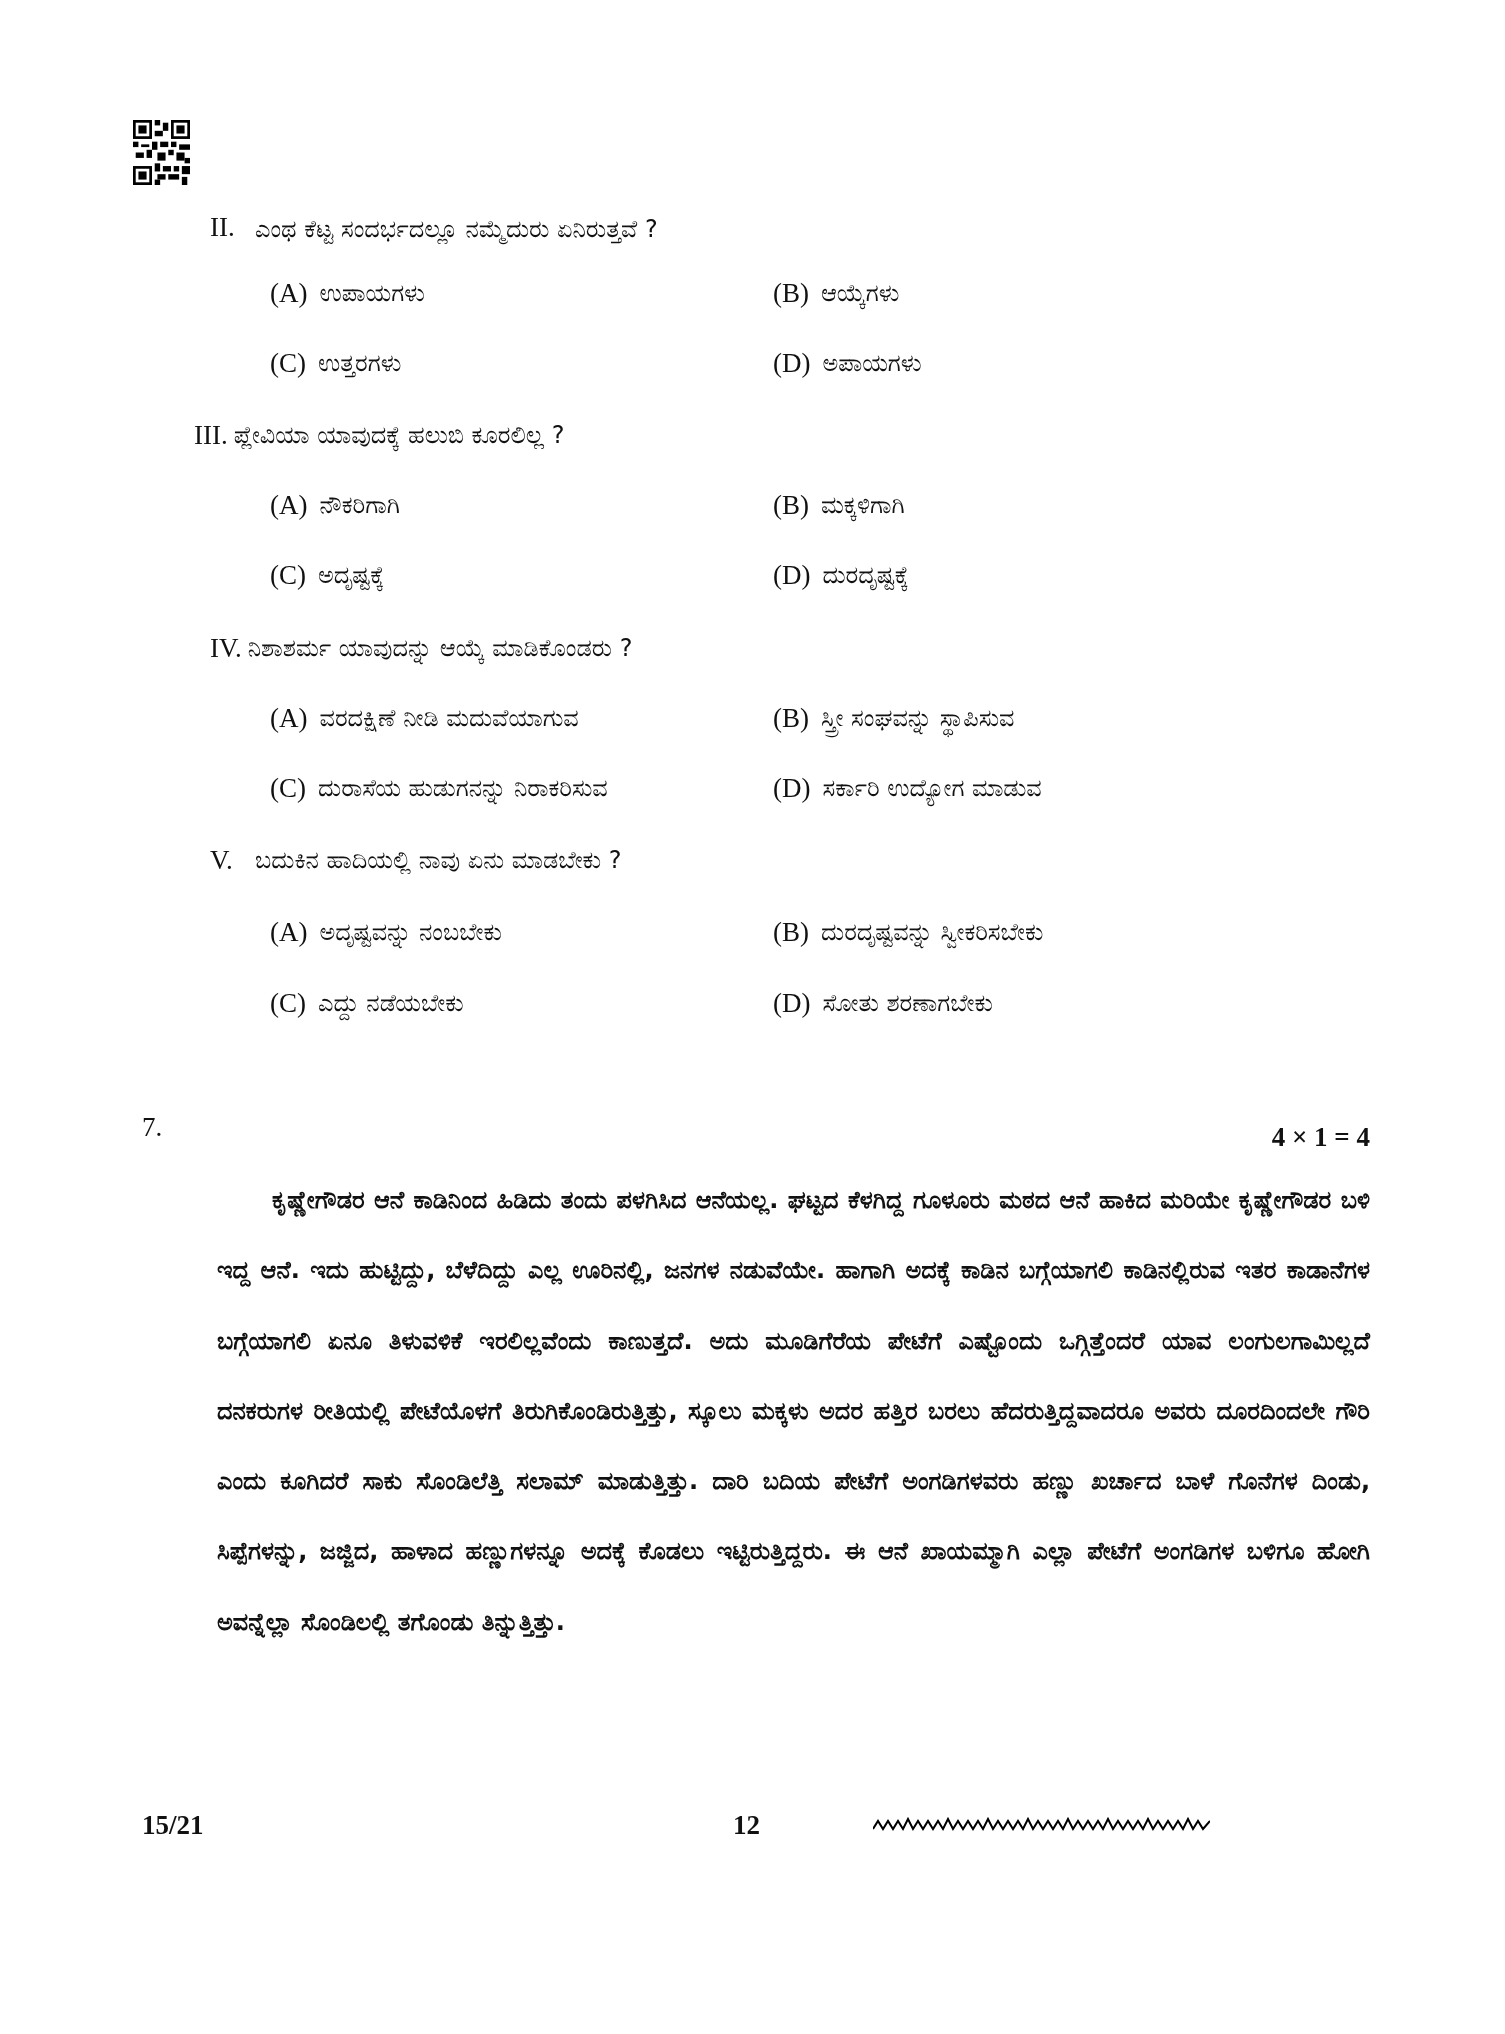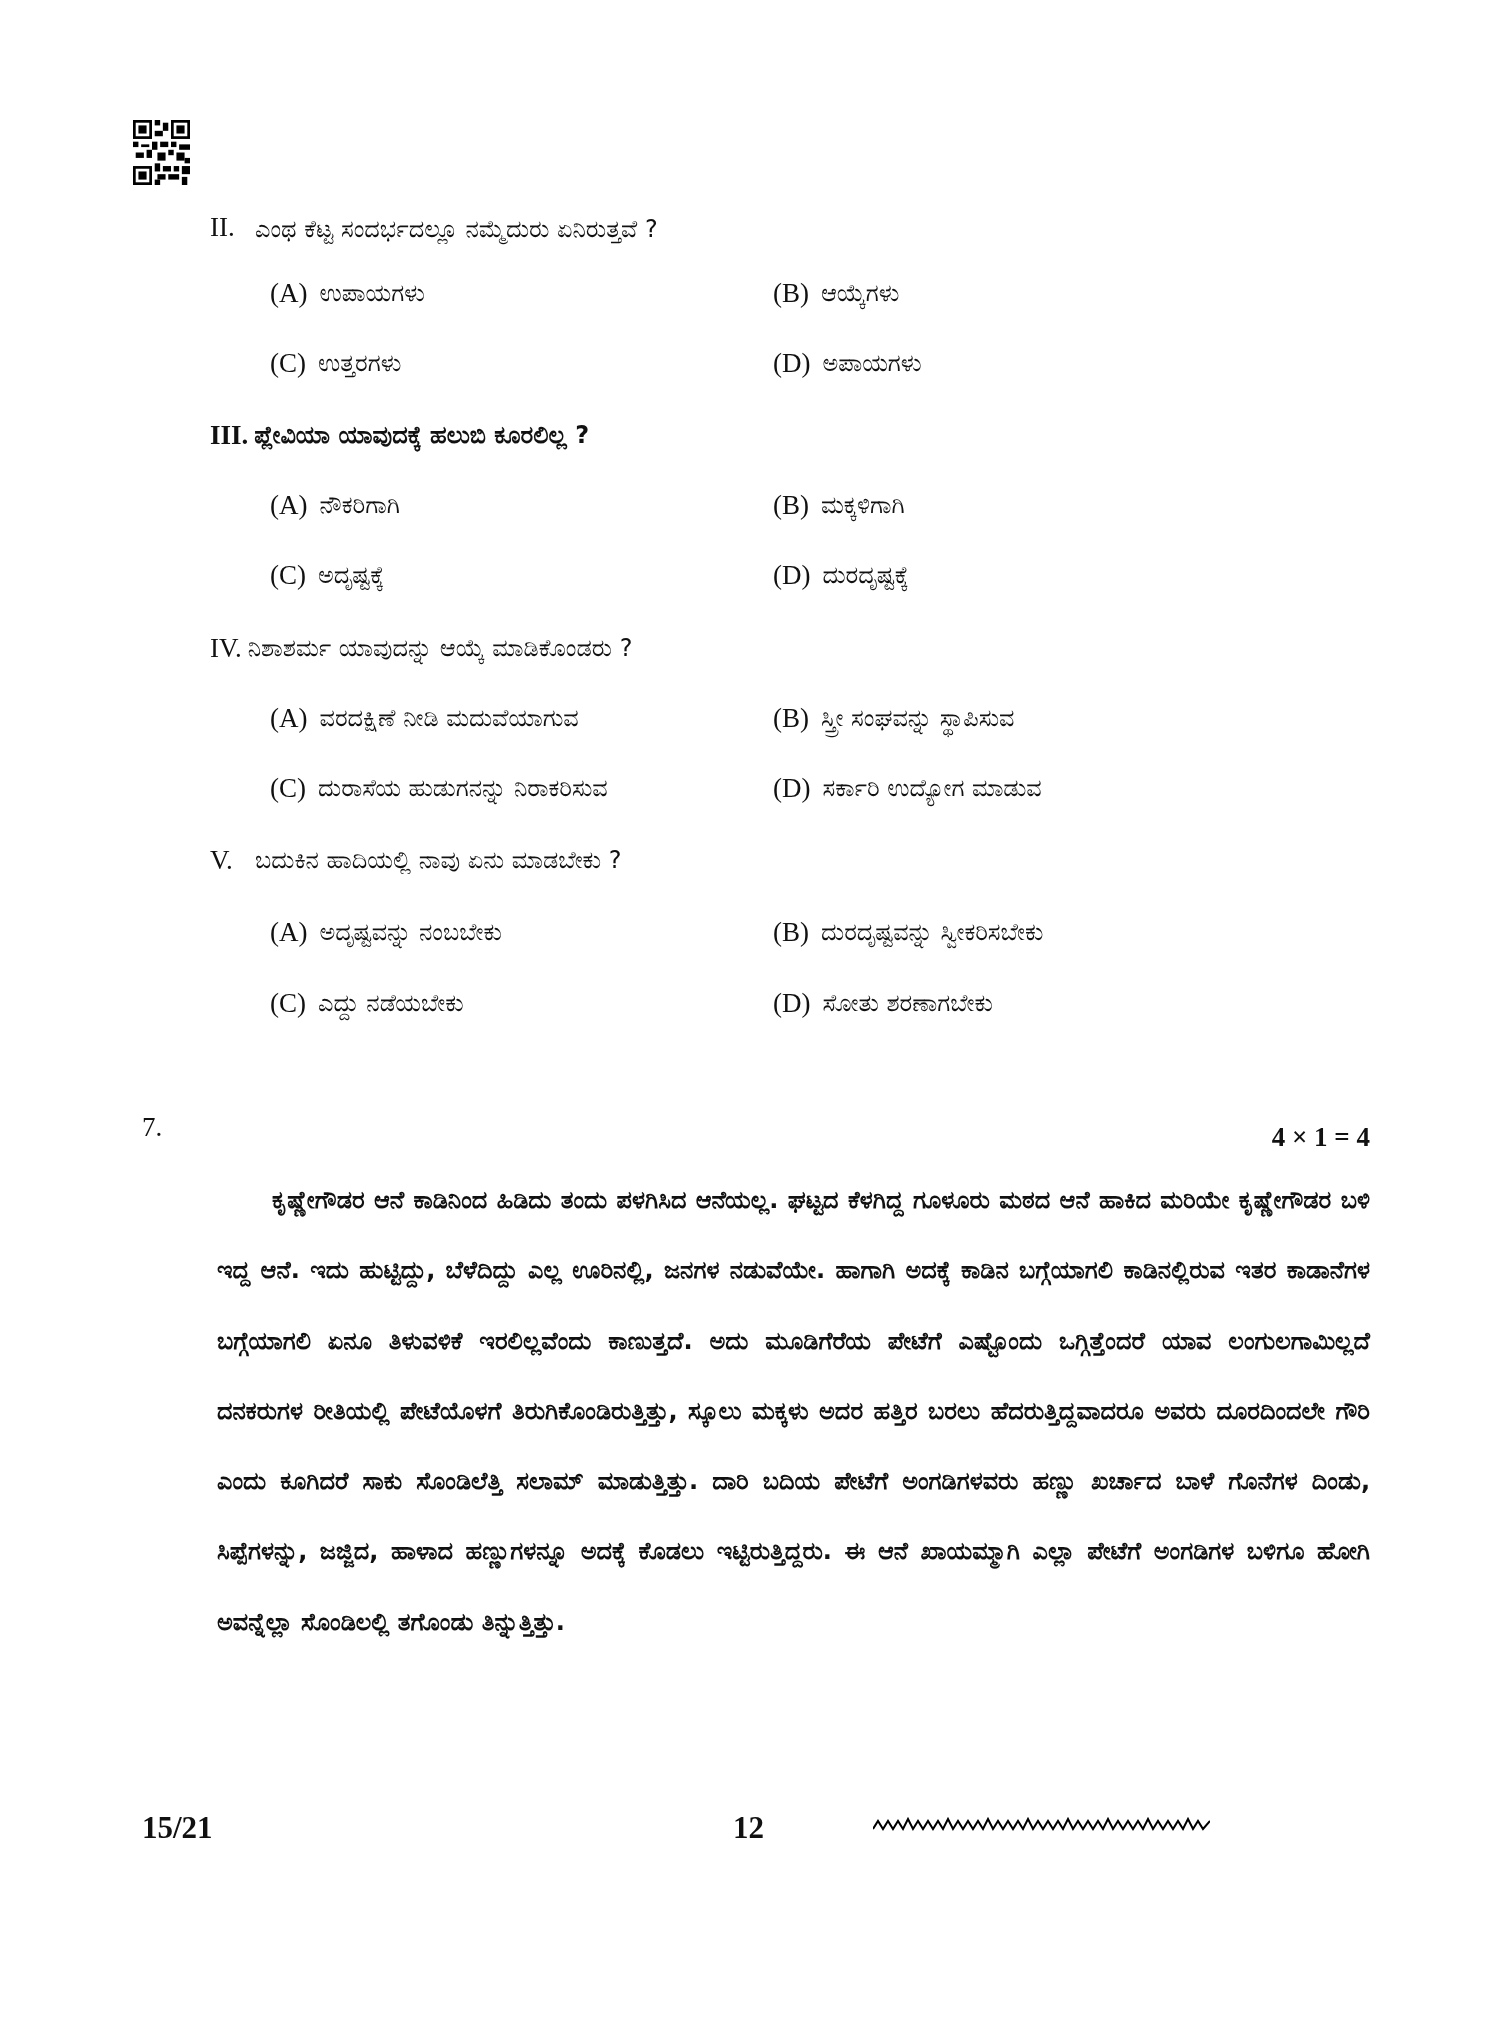--- a/index.html
+++ b/index.html
@@ -21,21 +21,21 @@
 
   .marks { font-family: "Liberation Serif", "DejaVu Serif", serif; font-size: 27px; font-weight: bold; margin-top: 21px; }
 
   .para {
     position: absolute; left: 217px; top: 1165px; width: 1153px;
     font-size: 24px; line-height: 70.3px; text-align: justify; text-align-last: left;
     text-indent: 55px;
     font-weight: bold;
   }
 
-  .footer { font-family: "Liberation Serif", "DejaVu Serif", serif; font-weight: bold; font-size: 31px; }
+  .footer { font-family: "Liberation Serif", "DejaVu Serif", serif; font-weight: bold; font-size: 27px; }
   #squiggle { position: absolute; left: 873px; top: 1815px; width: 337px; height: 20px; }
 </style>
 </head>
 <body>
 
 <svg id="qr" viewBox="0 0 21 24" preserveAspectRatio="none">
   <rect x="0" y="0" width="7" height="7" fill="#000"></rect>
     <rect x="1" y="1" width="5" height="5" fill="#fff"></rect>
     <rect x="2" y="2" width="3" height="3" fill="#000"></rect>
   <rect x="14" y="0" width="7" height="7" fill="#000"></rect>
@@ -83,21 +83,21 @@
 </div>
 <div class="row" style="left:270px; top:345px;">
   <span class="opt-label">(C)</span>
   <span class="opt-text">ಉತ್ತರಗಳು</span>
 </div>
 <div class="row" style="left:773px; top:345px;">
   <span class="opt-label">(D)</span>
   <span class="opt-text">ಅಪಾಯಗಳು</span>
 </div>
 
-<div class="row" style="left:210px; top:417px;font-weight:bold;">
+<div class="row" style="left:194px; top:417px;">
   <span class="qnum" style="margin-right:6px;">III.</span>
   <span class="qtext">ಪ್ಲೇವಿಯಾ ಯಾವುದಕ್ಕೆ ಹಲುಬಿ ಕೂರಲಿಲ್ಲ ?</span>
 </div>
 <div class="row" style="left:270px; top:487px;">
   <span class="opt-label">(A)</span>
   <span class="opt-text">ನೌಕರಿಗಾಗಿ</span>
 </div>
 <div class="row" style="left:773px; top:487px;">
   <span class="opt-label">(B)</span>
   <span class="opt-text">ಮಕ್ಕಳಿಗಾಗಿ</span>

